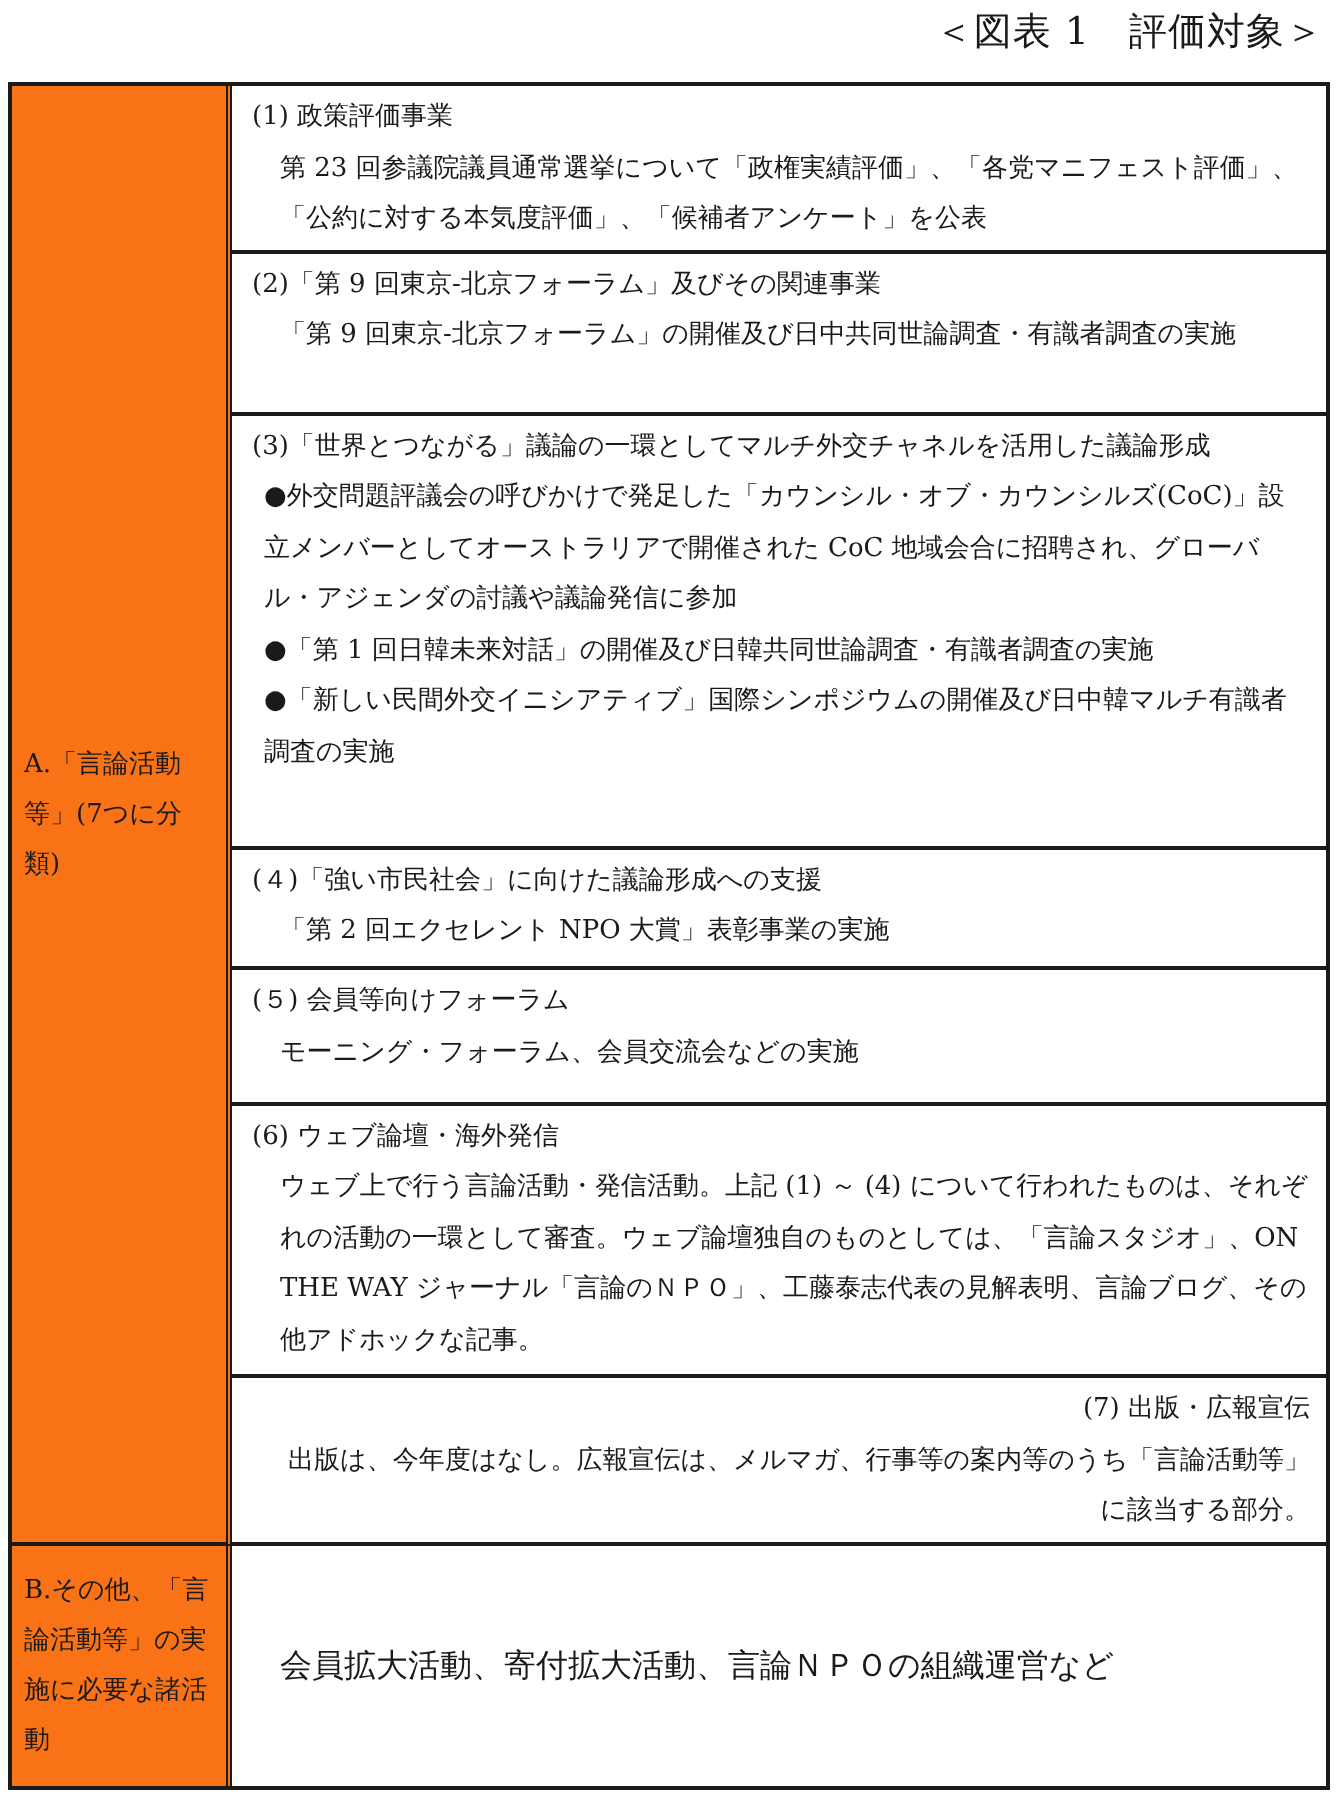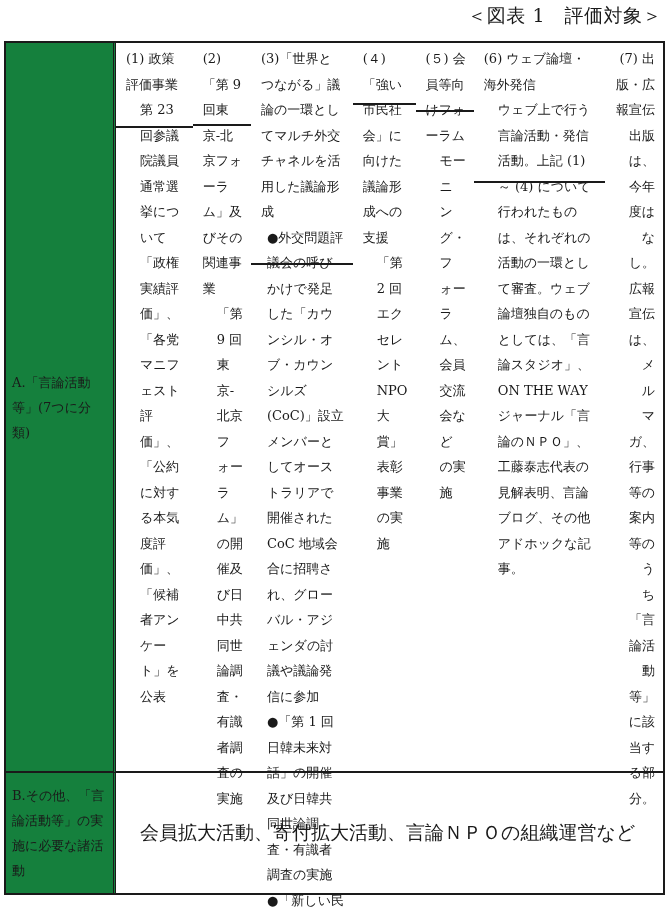--- a/index.html
+++ b/index.html
@@ -12,41 +12,41 @@
     position: absolute; top: 3px; right: 8px;
     font-size: 19px; letter-spacing: 0.5px;
   }
   .tbl {
     position: absolute; left: 4px; top: 41px; width: 661px; height: 854px;
     border: 2px solid #1a1a1a; box-sizing: border-box;
     display: grid; grid-template-columns: 110px 1fr;
     grid-template-rows: 730px 1fr;
   }
   .leftcell {
-    background: #15803d;
+    background: #f97316;
     border-right: 3px double #1a1a1a;
     box-sizing: border-box;
     font-size: 13px; line-height: 25px;
     padding: 0 6px;
     display: flex; align-items: center;
   }
   .leftcell.a { border-bottom: 2px solid #1a1a1a; }
   .leftcell .txt { width: 100%; }
-  .rightcol { display: flex; flex-direction: row; border-bottom: 2px solid #1a1a1a; }
+  .rightcol { display: flex; flex-direction: column; border-bottom: 2px solid #1a1a1a; }
   .sec {
     box-sizing: border-box; padding: 3px 8px 2px 10px;
     font-size: 13px; line-height: 25.5px;
     border-bottom: 2px solid #1a1a1a;
   }
   .sec:last-child { border-bottom: none; text-align: right; }
   .sec .title { display: block; }
   .sec .body { display: block; padding-left: 14px; }
   .sec .bullet { display: block; padding-left: 6px; }
   .bcell {
-    font-size: 19px; display: flex; align-items: center; padding-left: 24px;
+    font-size: 16px; display: flex; align-items: center; padding-left: 24px;
   }
 </style>
 </head>
 <body>
 
 <div class="caption">＜図表 1　評価対象＞</div>
 
 <div class="tbl">
   <div class="leftcell a">
     <div class="txt">A.「言論活動等」(7つに分類)</div>

